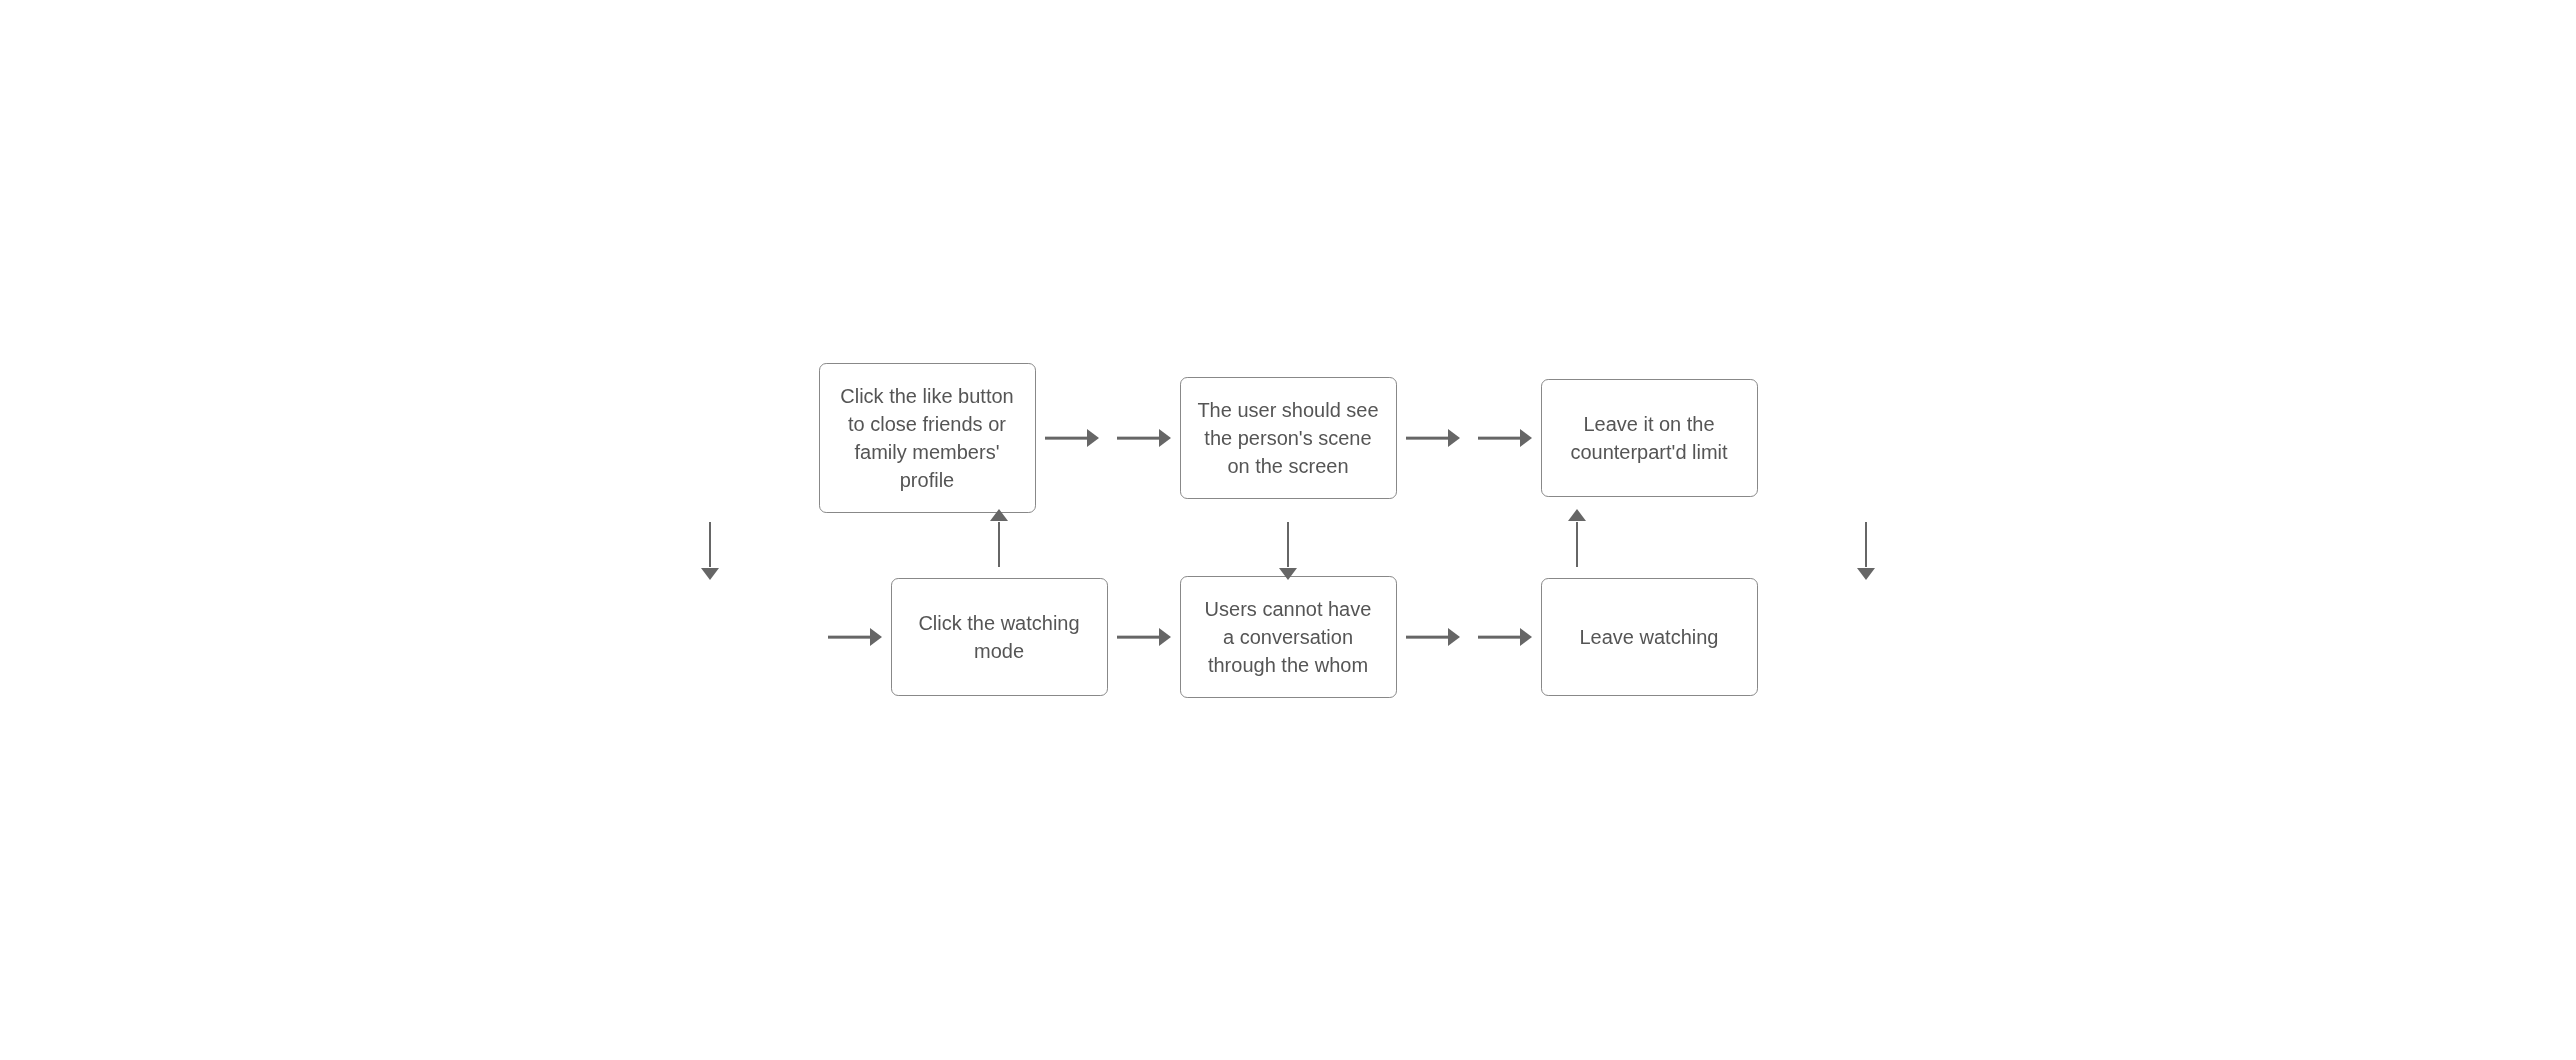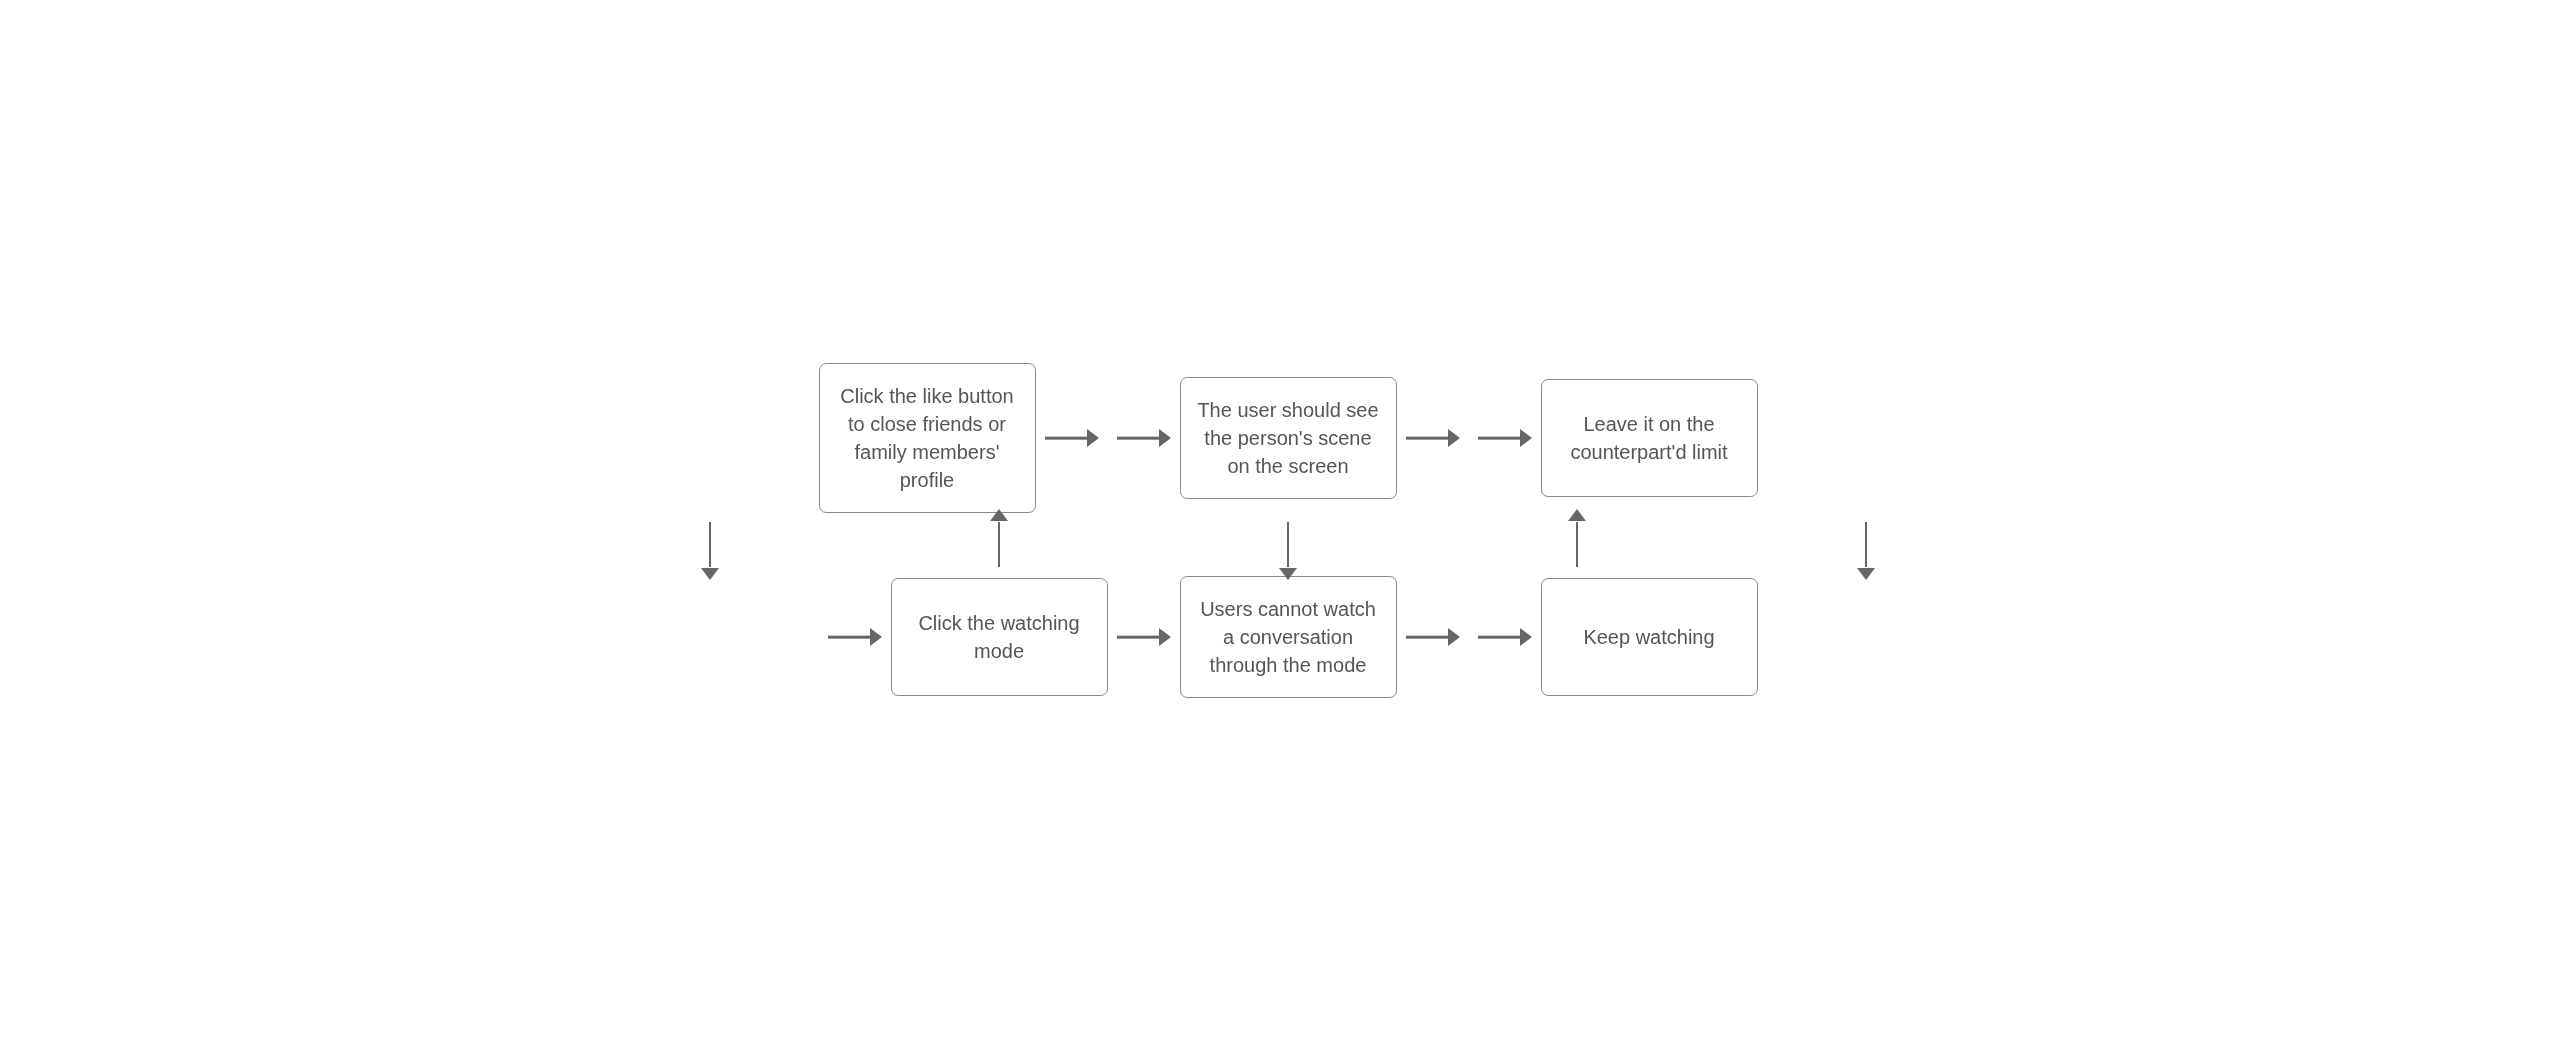--- a/index.html
+++ b/index.html
@@ -207,27 +207,27 @@
     <div class="arrow-h">
       <div class="arrow-right"></div>
     </div>
     <div class="box">
       <span>Click the watching mode</span>
     </div>
     <div class="arrow-h">
       <div class="arrow-right"></div>
     </div>
     <div class="box">
-      <span>Users cannot watch a conversation through the mode</span>
-    </div>
-    <div class="arrow-h">
-      <div class="arrow-right"></div>
-    </div>
-    <div class="arrow-h">
-      <div class="arrow-right"></div>
-    </div>
-    <div class="box">
-      <span>Keep watching</span>
+      <span>Users cannot have a conversation through the whom</span>
+    </div>
+    <div class="arrow-h">
+      <div class="arrow-right"></div>
+    </div>
+    <div class="arrow-h">
+      <div class="arrow-right"></div>
+    </div>
+    <div class="box">
+      <span>Leave watching</span>
     </div>
   </div>
 
 </div>
 
 
 </body></html>

